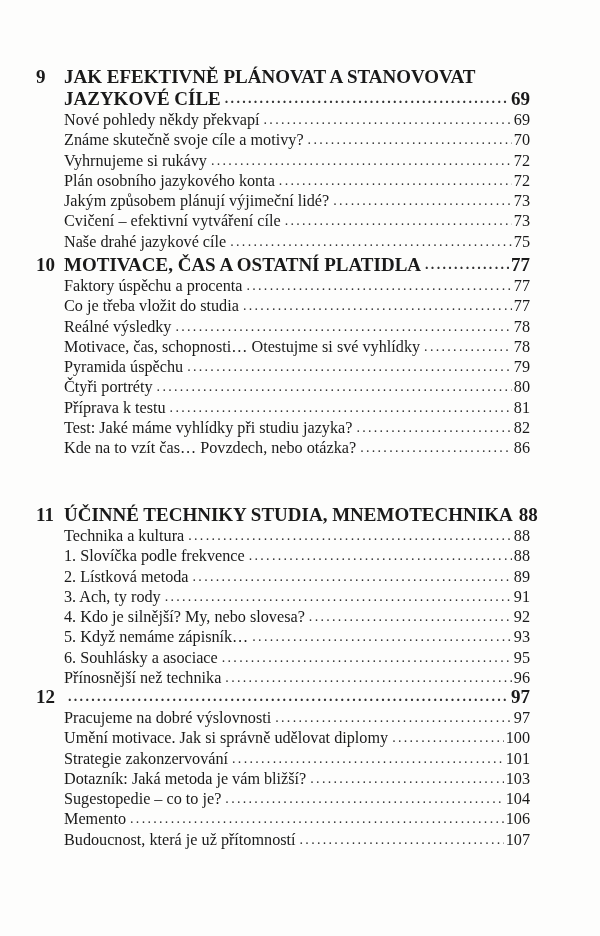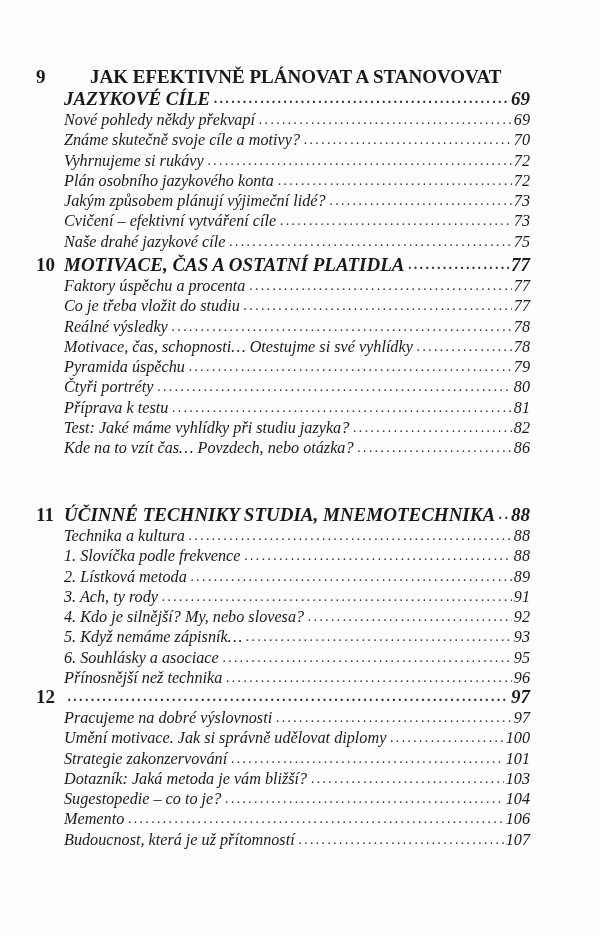--- a/index.html
+++ b/index.html
@@ -7,24 +7,24 @@
     width: 600px; height: 936px; background: #fdfdfc; overflow: hidden;
     font-family: "Liberation Serif", "DejaVu Serif", serif; color: #1a1a1a;
   }
   .page { position: relative; width: 600px; height: 936px; }
   .chapter { position: absolute; left: 36px; width: 494px; }
   .ch-head {
     position: relative; font-weight: bold; font-size: 19px; line-height: 22px;
     padding-left: 28px;
   }
   .ch-num { position: absolute; left: 0; top: 0; }
-  .ch-title-line { display: block; margin-left: 26px; }
+  .ch-title-line { display: block; }
   .row {
     display: flex; align-items: flex-start; font-size: 16.2px; line-height: 20.3px;
-    padding-left: 28px; white-space: nowrap; font-style: italic;
+    padding-left: 28px; white-space: nowrap;
   }
   .ch-head .row { padding-left: 0; font-size: 19px; line-height: 22px; }
   .row .lbl { flex: 0 0 auto; }
   .row .dots {
     flex: 1 1 auto; overflow: hidden; margin: 0 2px 0 4px; color: #333;
     letter-spacing: 3.2px; font-size: 14px;
   }
   .row .dots::before {
     content: ". . . . . . . . . . . . . . . . . . . . . . . . . . . . . . . . . . . . . . . . . . . . . . . . . . . . . . . . . . . . . . . . . . . . . . . . . . . . . . .";
     letter-spacing: -0.6px;
@@ -94,21 +94,21 @@
         <span class="pg">77</span>
       </div>
     </div>
     <div class="entries">
       <div class="row">
           <span class="lbl">Faktory úspěchu a procenta</span>
           <span class="dots"></span>
           <span class="pg">77</span>
         </div>
       <div class="row">
-          <span class="lbl">Co je třeba vložit do studiu</span>
+          <span class="lbl">Co je třeba vložit do studia</span>
           <span class="dots"></span>
           <span class="pg">77</span>
         </div>
       <div class="row">
           <span class="lbl">Reálné výsledky</span>
           <span class="dots"></span>
           <span class="pg">78</span>
         </div>
       <div class="row">
           <span class="lbl">Motivace, čas, schopnosti… Otestujme si své vyhlídky</span>

